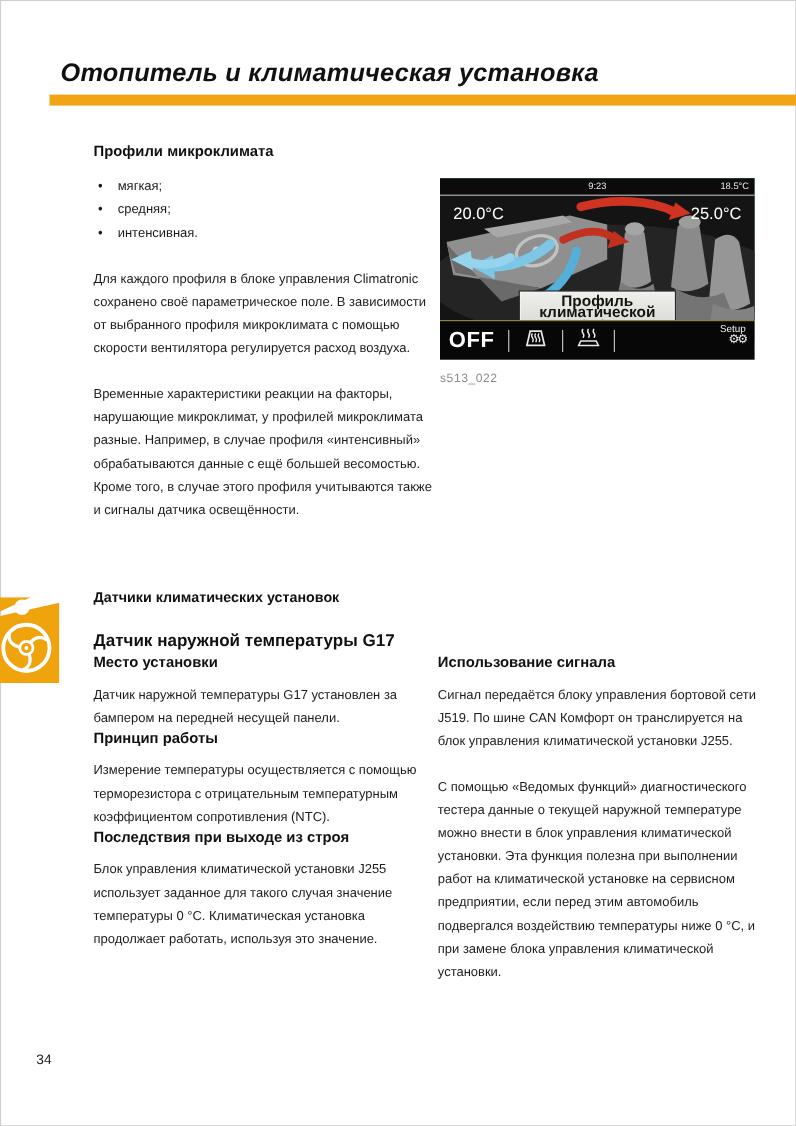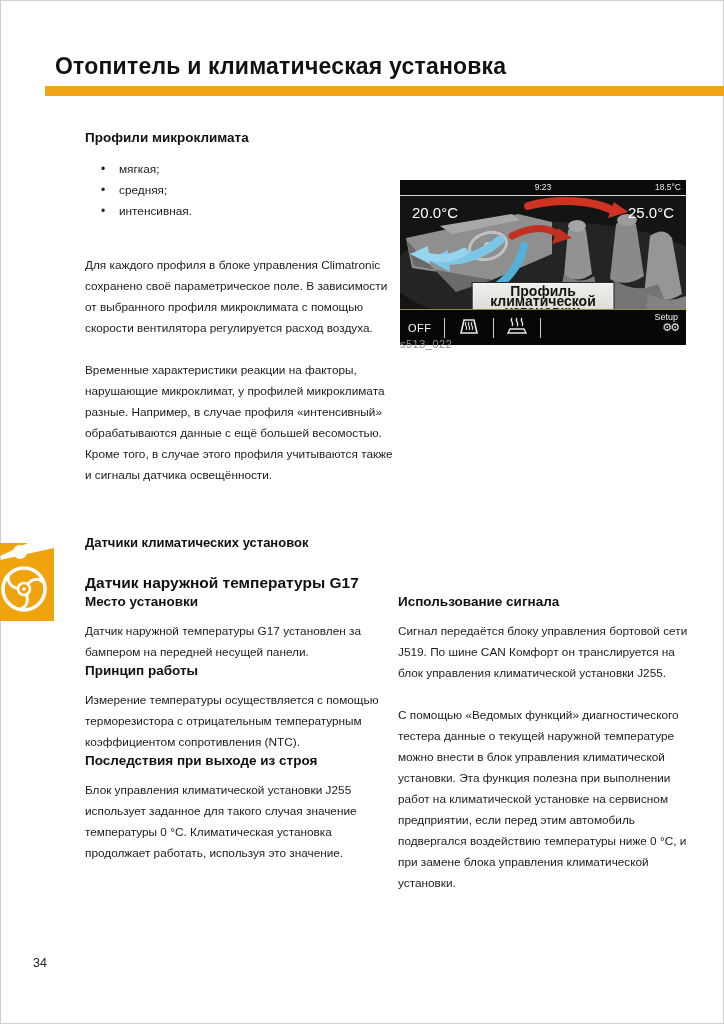--- a/index.html
+++ b/index.html
@@ -3,50 +3,50 @@
 <meta charset="utf-8">
 <style>
   html,body{margin:0;padding:0;background:#e8e8e8;}
   .page{
     position:relative;width:724px;height:1024px;background:#ffffff;
     font-family:"Liberation Sans",sans-serif;color:#1b1b1b;overflow:hidden;
     box-shadow:inset 0 0 0 1px #cfcfcf;margin:0 auto;
   }
   
   .page-title{position:absolute;left:55px;top:38px;width:640px;
-    font-size:23px;font-weight:bold;color:#111;letter-spacing:.2px;}
+    font-size:23px;font-weight:bold;color:#111;letter-spacing:.2px;font-style:italic;}
   .accent-bar{position:absolute;left:45px;top:86px;right:0;height:10px;background:#F2A417;}
   
   .h-small{font-size:13.5px;font-weight:bold;color:#111;}
   .body-text{font-size:11.8px;line-height:21px;color:#1b1b1b;}
   
   .intro{position:absolute;left:85px;top:130px;width:308px;}
   .intro .h-small{margin:0 0 14px 0;}
   .intro p{margin:0 0 0 0;}
-  .bullets{list-style:none;margin:12px;padding:0;}
+  .bullets{list-style:none;margin:0;padding:0;}
   .bullets li{position:relative;padding-left:22px;}
   .bullets li:before{content:"•";position:absolute;left:4px;top:0;font-size:12px;}
   .spacer21{height:21px;}
   
-  .figure{position:absolute;left:400px;top:180px;width:286px;height:148px;background:#86efac;}
+  .figure{position:absolute;left:400px;top:162px;width:286px;height:148px;background:#86efac;}
   .disp-status{height:15px;background:#0b0b0b;position:relative;color:#e9e9e9;
     font-size:8.5px;line-height:15px;border-bottom:1px solid #d8d8d8;}
   .disp-time{position:absolute;left:0;right:0;text-align:center;}
   .disp-outtemp{position:absolute;right:5px;top:0;}
   .disp-main{position:relative;height:113px;background:#141414;overflow:hidden;}
   .disp-main svg{position:absolute;left:0;top:0;}
   .temp-left{position:absolute;left:12px;top:8px;font-size:15px;color:#fff;z-index:3;}
   .temp-right{position:absolute;right:12px;top:8px;font-size:15px;color:#fff;z-index:3;}
   .tooltip{position:absolute;left:50%;transform:translateX(-50%);top:86px;z-index:4;
     background:linear-gradient(#efefec,#cfcfca);border:1px solid #2a2a2a;
     box-shadow:inset 0 0 0 1px #f5f5f2;padding:3px 8px;text-align:center;
     font-size:14px;font-weight:bold;color:#15150f;line-height:10px;}
   .disp-toolbar{height:36px;background:#070707;border-top:1px solid #9b8b3a;
     display:flex;align-items:center;color:#fff;padding:0 8px;box-sizing:border-box;position:relative;}
-  .tb-off{font-size:11px;font-weight:normal;letter-spacing:.5px;}
+  .tb-off{font-size:20px;font-weight:bold;letter-spacing:.5px;}
   .tb-div{width:1px;height:20px;background:#cfcfcf;margin:0 12px;}
   .tb-setup{position:absolute;right:8px;top:2px;text-align:right;line-height:10px;}
   .tb-setup .lbl{font-size:9px;color:#f2f2f2;}
   .gears{font-size:11px;color:#e8e8e8;letter-spacing:-2px;}
   .fig-caption{position:absolute;left:400px;top:338px;width:286px;text-align:left;
     font-size:11px;color:#8c8c8c;letter-spacing:.5px;}
   
   .section-title{position:absolute;left:85px;top:524px;font-size:13px;font-weight:bold;color:#111;}
   .subsection-title{position:absolute;left:85px;top:558px;font-size:15.5px;font-weight:bold;color:#111;}
   .col-left{position:absolute;left:85px;top:594px;width:302px;}

